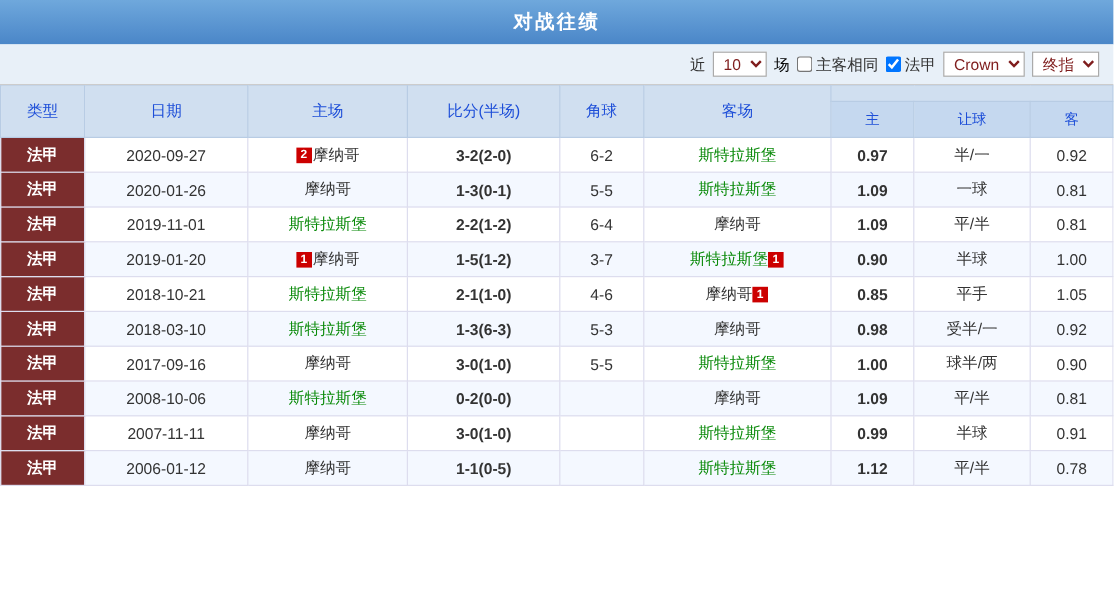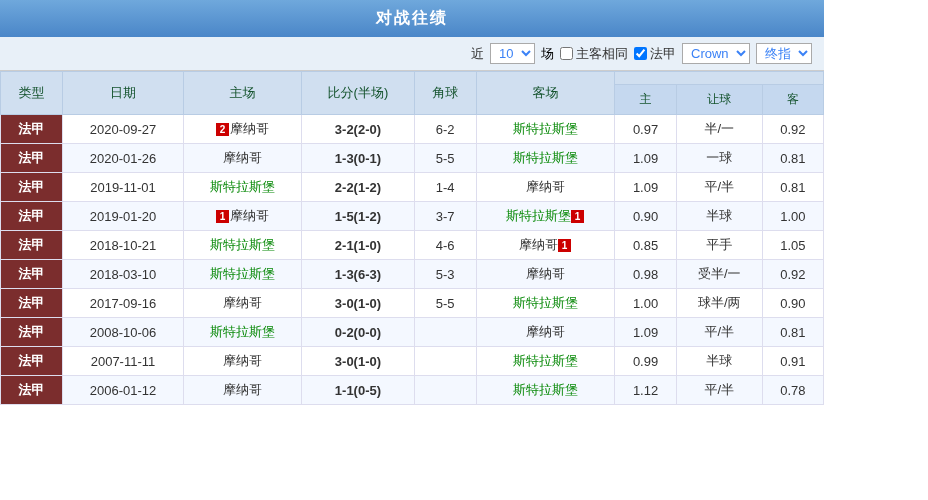--- a/index.html
+++ b/index.html
@@ -3,21 +3,21 @@
   <meta charset="utf-8">
   <style>
     * { box-sizing: border-box; margin: 0; padding: 0; }
     body {
       font-family: "Microsoft YaHei", "SimHei", Arial, sans-serif;
       font-size: 13px;
       background: #fff;
     }
 
     .page-container {
-      width: 824px;
+      width: 928px;
       background: #fff;
     }
 
     
     .title-bar {
       background: linear-gradient(to bottom, #6fa8dc, #4a86c8);
       text-align: center;
       padding: 8px 0;
       color: #fff;
       font-size: 16px;
@@ -40,21 +40,21 @@
       color: #333;
       font-size: 13px;
     }
 
     .filter-bar select {
       font-size: 13px;
       padding: 1px 4px;
       border: 1px solid #aaa;
       background: #fff;
       cursor: pointer;
-      color: #3b82f6;
+      color: #7f1d1d;
     }
 
     .filter-bar .checkbox-label {
       display: flex;
       align-items: center;
       gap: 3px;
       color: #333;
       font-size: 13px;
     }
 
@@ -63,21 +63,21 @@
     }
 
     
     .main-table {
       width: 100%;
       border-collapse: collapse;
     }
 
     .main-table th {
       background: #d0dff0;
-      color: #14532d;
+      color: #1d4ed8;
       padding: 6px 8px;
       text-align: center;
       border: 1px solid #b8cce4;
       font-weight: normal;
       font-size: 13px;
     }
 
     .main-table td {
       padding: 5px 8px;
       text-align: center;
@@ -127,21 +127,21 @@
       margin-right: 1px;
     }
 
     
     .sub-header th {
       background: #c5d8ef;
       font-size: 12px;
     }
 
     
-    .odds-main { color: #333; }
+    .odds-main { color: #333; font-weight: bold; }
     .odds-let { color: #333; }
     .odds-away { color: #333; }
 
     .header-group {
       background: #d0dff0;
     }
 
     .near-label {
       color: #333;
     }
@@ -225,21 +225,21 @@
           <td><span class="away-green">斯特拉斯堡</span></td>
           <td class="odds-main">1.09</td>
           <td class="odds-let">一球</td>
           <td class="odds-away">0.81</td>
         </tr>
         <tr>
           <td class="type-cell">法甲</td>
           <td>2019-11-01</td>
           <td><span class="home-green">斯特拉斯堡</span></td>
           <td class="score-cell">2-2(1-2)</td>
-          <td>1-4</td>
+          <td>6-4</td>
           <td><span>摩纳哥</span></td>
           <td class="odds-main">1.09</td>
           <td class="odds-let">平/半</td>
           <td class="odds-away">0.81</td>
         </tr>
         <tr>
           <td class="type-cell">法甲</td>
           <td>2019-01-20</td>
           <td><span class="badge">1</span><span>摩纳哥</span></td>
           <td class="score-cell">1-5(1-2)</td>

